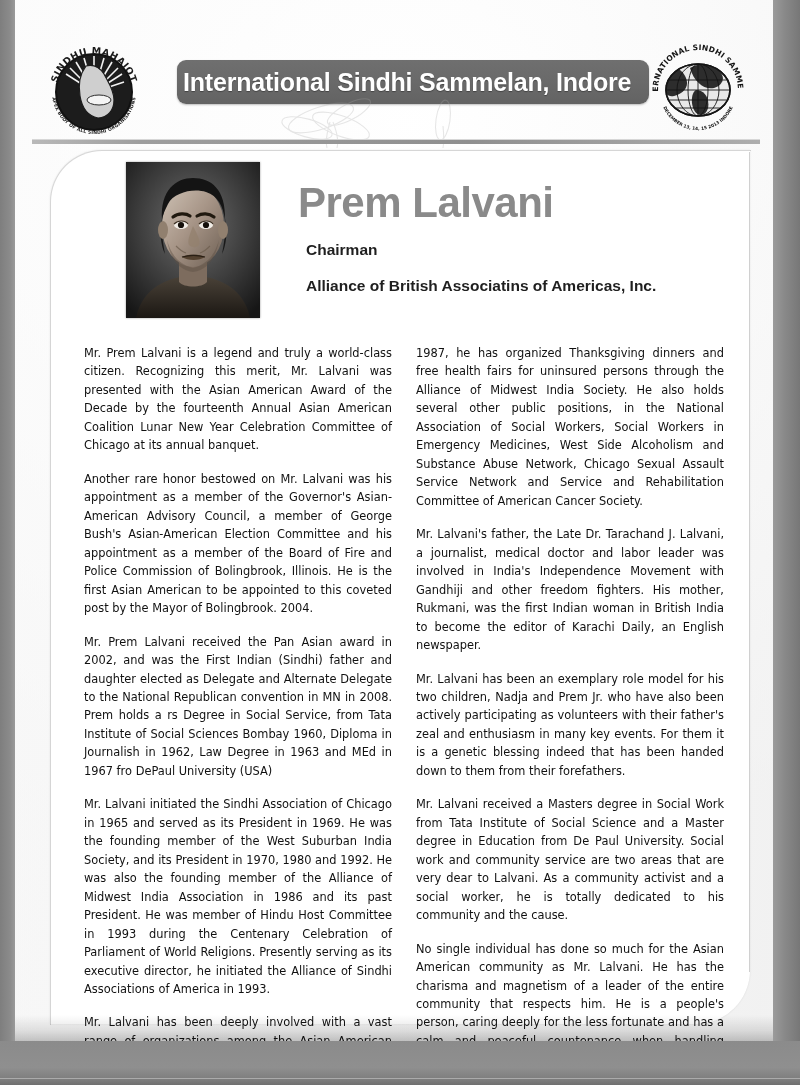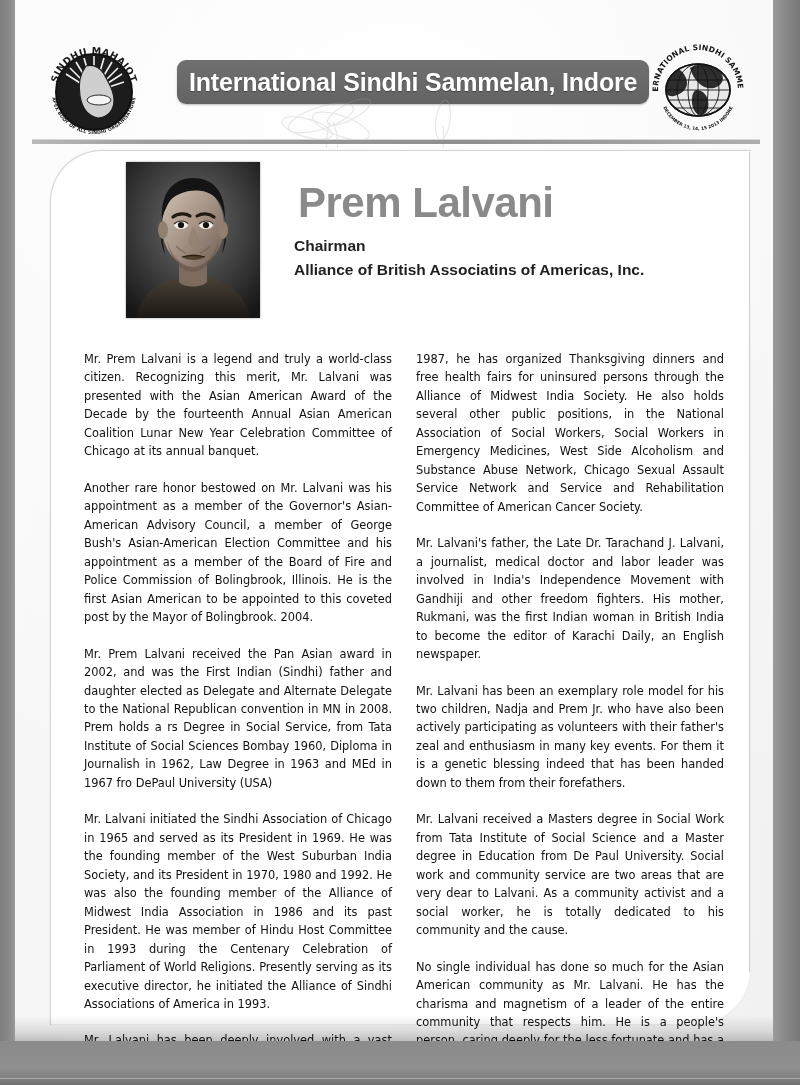--- a/index.html
+++ b/index.html
@@ -102,21 +102,21 @@
     border-radius: 9px;
     display: flex;
     align-items: center;
     box-shadow: 0 1px 2px rgba(0,0,0,0.25);
   }
   .banner-title {
     color: #ffffff;
     font-size: 25px;
     font-weight: bold;
     letter-spacing: -0.2px;
-    padding-left: 12px;
+    padding-left: 6px;
     white-space: nowrap;
     text-shadow: 0 1px 1px rgba(0,0,0,0.35);
   }
 
   .watermark {
     position: absolute;
     left: 215px;
     top: 96px;
     width: 340px;
     height: 52px;
@@ -194,37 +194,37 @@
     letter-spacing: -0.5px;
     line-height: 1.0;
     margin: 0 0 12px 8px;
   }
   .person-role,
   .person-org {
     font-size: 15.5px;
     font-weight: bold;
     color: #1f1f1f;
     line-height: 1.32;
-    margin: 4px;
+    margin: 16px;
   }
 
   
   .columns {
     position: absolute;
     left: 34px;
     top: 182px;
     width: 640px;
     display: flex;
     gap: 24px;
   }
   .col {
     width: 308px;
   }
   .col p {
-    margin: 18px 0 15px 0;
+    margin: 12px 0 15px 0;
     font-family: "DejaVu Sans", sans-serif;
     font-size: 11.4px;
     line-height: 1.62;
     color: #111111;
     text-align: justify;
     text-justify: inter-word;
     hyphens: none;
   }
   .col p:last-child { margin-bottom: 0; }
 </style>

